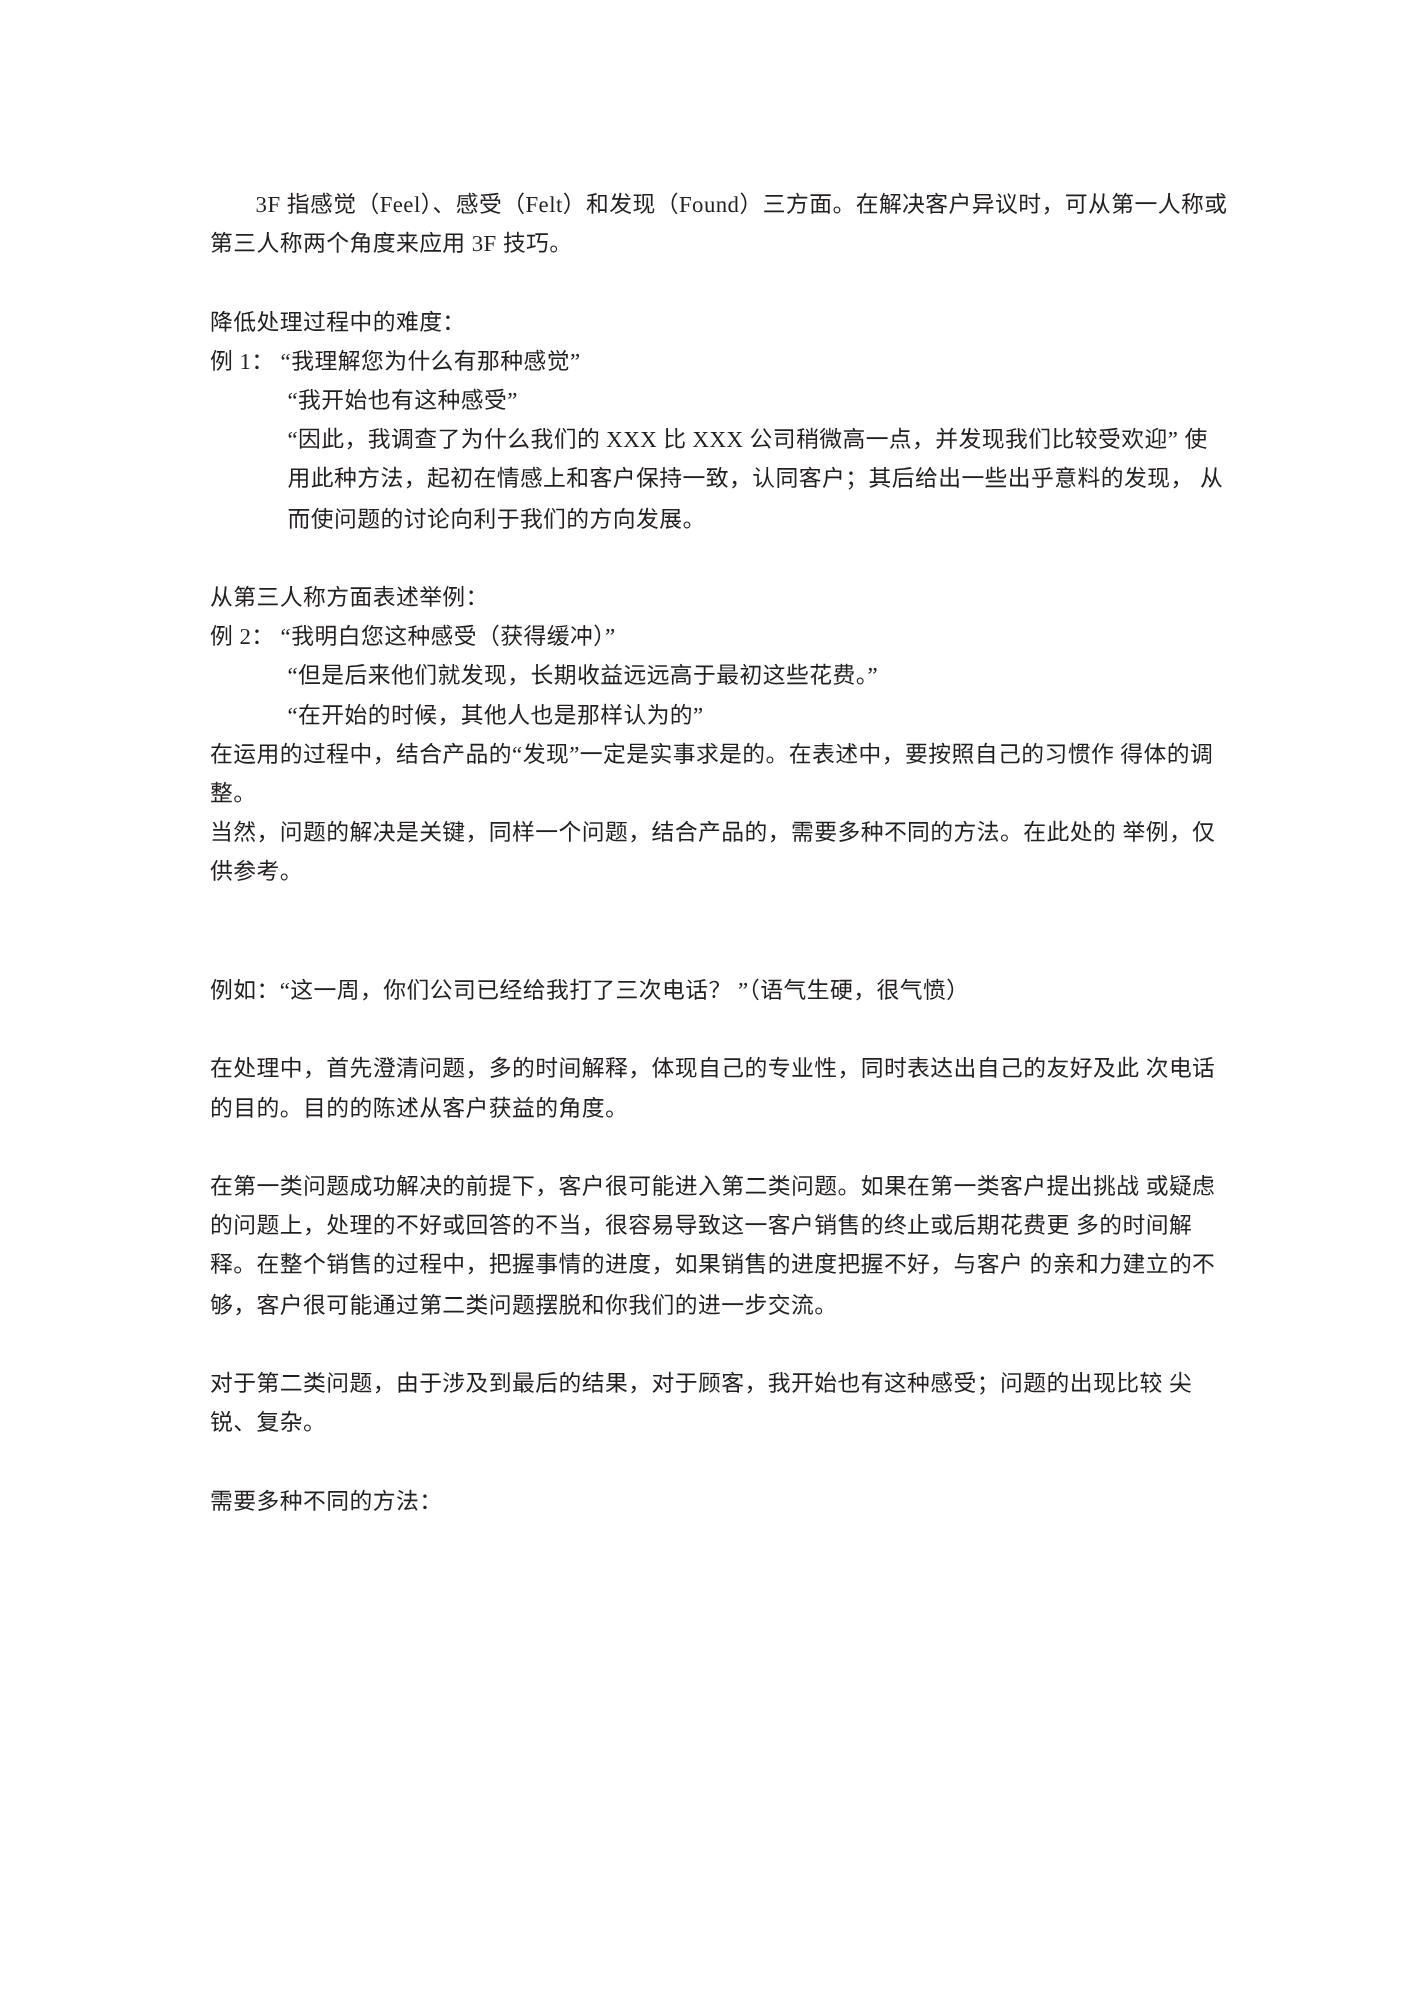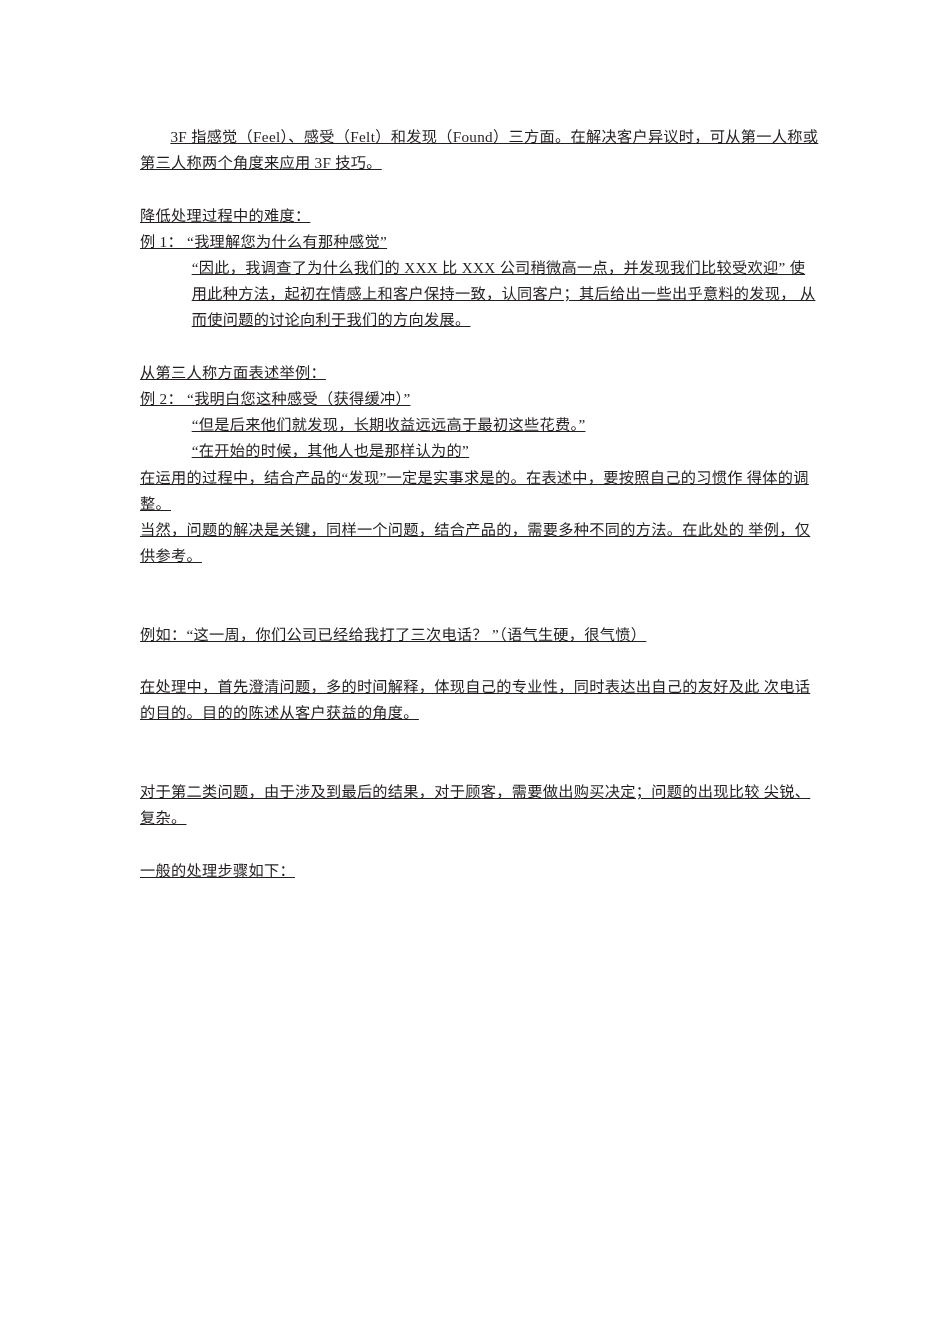--- a/index.html
+++ b/index.html
@@ -28,59 +28,60 @@
     color: #231f20;
     -webkit-font-smoothing: antialiased;
     text-rendering: optimizeLegibility;
   }
   .para {
     margin: 0;
     padding: 0;
     white-space: pre-wrap;
     word-break: break-all;
     letter-spacing: 0.02em;
-    text-decoration: underline;
   }
   
   .gap-blank { height: 26.2px; }
 
   .indent-2 { text-indent: 2em; }
   .indent-hang { padding-left: 3.4em; }
 </style>
 </head>
 <body>
 
 <div class="page">
   <div class="doc-body">
 
     <p class="para indent-2">3F 指感觉（Feel）、感受（Felt）和发现（Found）三方面。在解决客户异议时，可从第一人称或第三人称两个角度来应用 3F 技巧。</p>
     <div class="gap-blank"></div>
 
     <p class="para">降低处理过程中的难度：</p>
     <p class="para">例 1： “我理解您为什么有那种感觉”</p>
+    <p class="para indent-hang">“我开始也有这种感受”</p>
     <p class="para indent-hang">“因此，我调查了为什么我们的 XXX 比 XXX 公司稍微高一点，并发现我们比较受欢迎” 使用此种方法，起初在情感上和客户保持一致，认同客户；其后给出一些出乎意料的发现， 从而使问题的讨论向利于我们的方向发展。</p>
     <div class="gap-blank"></div>
 
     <p class="para">从第三人称方面表述举例：</p>
     <p class="para">例 2： “我明白您这种感受（获得缓冲）”</p>
     <p class="para indent-hang">“但是后来他们就发现，长期收益远远高于最初这些花费。”</p>
     <p class="para indent-hang">“在开始的时候，其他人也是那样认为的”</p>
     <p class="para">在运用的过程中，结合产品的“发现”一定是实事求是的。在表述中，要按照自己的习惯作 得体的调整。</p>
     <p class="para">当然，问题的解决是关键，同样一个问题，结合产品的，需要多种不同的方法。在此处的 举例，仅供参考。</p>
     <div class="gap-blank"></div>
 
     <div class="gap-blank"></div>
 
     <p class="para">例如：“这一周，你们公司已经给我打了三次电话？ ”（语气生硬，很气愤）</p>
     <div class="gap-blank"></div>
 
     <p class="para">在处理中，首先澄清问题，多的时间解释，体现自己的专业性，同时表达出自己的友好及此 次电话的目的。目的的陈述从客户获益的角度。</p>
     <div class="gap-blank"></div>
 
+    <p class="para">在第一类问题成功解决的前提下，客户很可能进入第二类问题。如果在第一类客户提出挑战 或疑虑的问题上，处理的不好或回答的不当，很容易导致这一客户销售的终止或后期花费更 多的时间解释。在整个销售的过程中，把握事情的进度，如果销售的进度把握不好，与客户 的亲和力建立的不够，客户很可能通过第二类问题摆脱和你我们的进一步交流。</p>
     <div class="gap-blank"></div>
 
-    <p class="para">对于第二类问题，由于涉及到最后的结果，对于顾客，需要做出购买决定；问题的出现比较 尖锐、复杂。</p>
+    <p class="para">对于第二类问题，由于涉及到最后的结果，对于顾客，我开始也有这种感受；问题的出现比较 尖锐、复杂。</p>
     <div class="gap-blank"></div>
 
-    <p class="para">一般的处理步骤如下：</p>
+    <p class="para">需要多种不同的方法：</p>
 
   </div>
 </div>
 
 </body></html>

